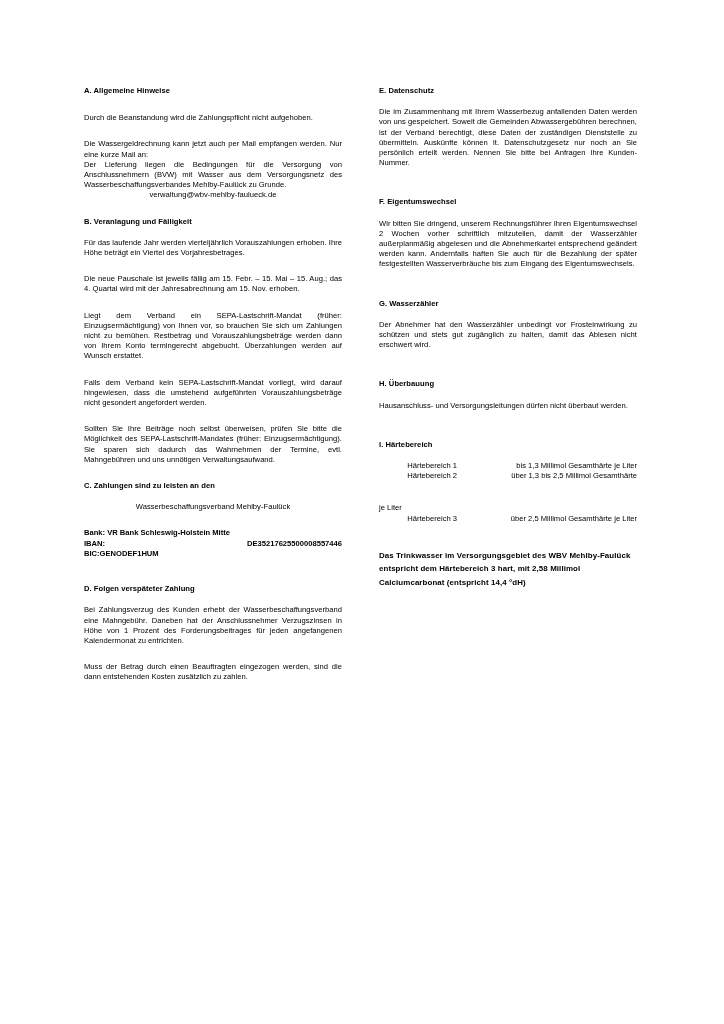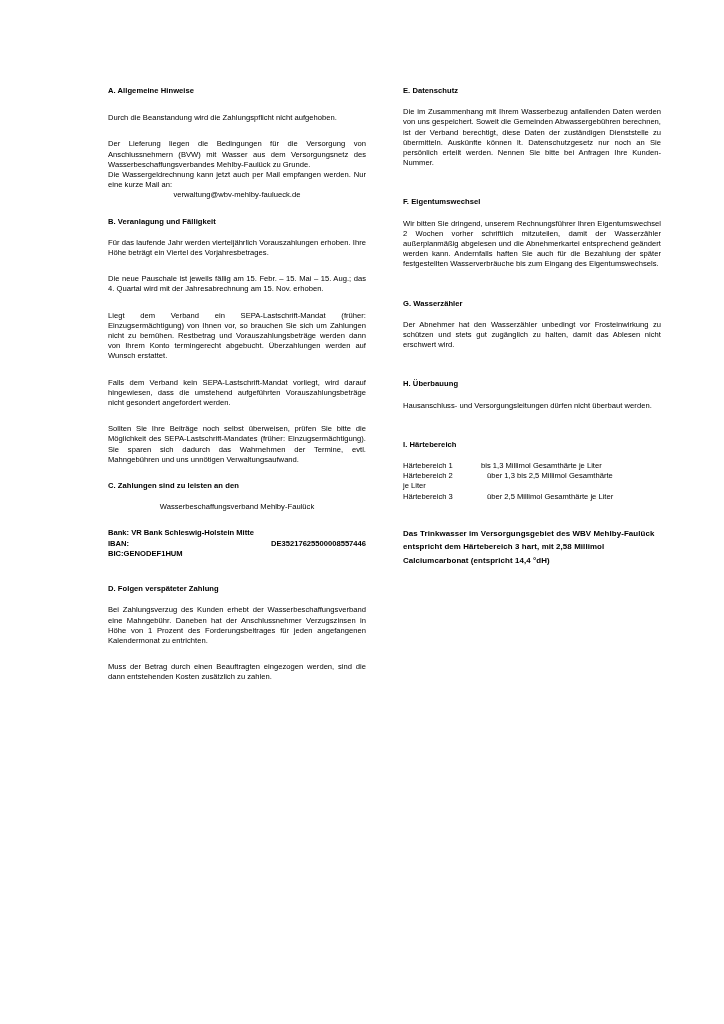--- a/index.html
+++ b/index.html
@@ -27,21 +27,21 @@
     top: 86px;
     left: 0;
     width: 724px;
     display: flex;
     align-items: flex-start;
   }
   .col {
     width: 258px;
   }
   .col-left {
-    margin-left: 108px;
+    margin-left: 84px;
   }
   .col-right {
     margin-left: 37px;
   }
   h2.section-heading {
     font-size: 7.6px;
     font-weight: bold;
     line-height: 10.2px;
     margin: 0 0 11px 0;
     letter-spacing: 0.05px;
@@ -87,32 +87,34 @@
 
   
   .hardness-list {
     font-size: 7.6px;
     line-height: 10.2px;
     margin: 0;
   }
   .hardness-row {
     display: flex;
     align-items: flex-start;
+    text-align: right;
   }
   .hardness-name {
     flex: 0 0 78px;
   }
   .hardness-value {
     flex: 1 1 auto;
   }
   .hardness-value.indent {
     padding-left: 6px;
   }
   .hardness-cont {
     display: block;
+    margin-top: 22px;
   }
   .final-note {
     font-size: 7.9px;
     line-height: 13.6px;
     font-weight: bold;
     margin: 0;
     letter-spacing: 0.1px;
   }
 </style>
 </head>
@@ -120,22 +122,22 @@
 
 <div class="page">
   <div class="columns">
 
     <div class="col col-left">
 
       <h2 class="section-heading">A. Allgemeine Hinweise</h2>
       <div class="gap-small"></div>
       <p class="para">Durch die Beanstandung wird die Zahlungspflicht nicht aufgehoben.</p>
       <div class="gap-small"></div>
+      <p class="para tight">Die Wassergeldrechnung kann jetzt auch per Mail empfangen werden. Nur eine kurze Mail an:</p>
       <p class="para tight">Der Lieferung liegen die Bedingungen für die Versorgung von Anschlussnehmern (BVW) mit Wasser aus dem Versorgungsnetz des Wasserbeschaffungsverbandes Mehlby-Faulück zu Grunde.</p>
-      <p class="para tight">Die Wassergeldrechnung kann jetzt auch per Mail empfangen werden. Nur eine kurze Mail an:</p>
       <p class="para nojust">verwaltung@wbv-mehlby-faulueck.de</p>
       <div class="gap-small"></div>
 
       <h2 class="section-heading">B. Veranlagung und Fälligkeit</h2>
       <p class="para">Für das laufende Jahr werden vierteljährlich Vorauszahlungen erhoben. Ihre Höhe beträgt ein Viertel des Vorjahresbetrages.</p>
       <div class="gap-small"></div>
       <p class="para">Die neue Pauschale ist jeweils fällig am 15. Febr. – 15. Mai – 15. Aug.; das 4. Quartal wird mit der Jahresabrechnung am 15. Nov. erhoben.</p>
       <div class="gap-small"></div>
       <p class="para">Liegt dem Verband ein SEPA-Lastschrift-Mandat (früher: Einzugsermächtigung) von Ihnen vor, so brauchen Sie sich um Zahlungen nicht zu bemühen. Restbetrag und Vorauszahlungsbeträge werden dann von Ihrem Konto termingerecht abgebucht. Überzahlungen werden auf Wunsch erstattet.</p>
       <div class="gap-small"></div>

